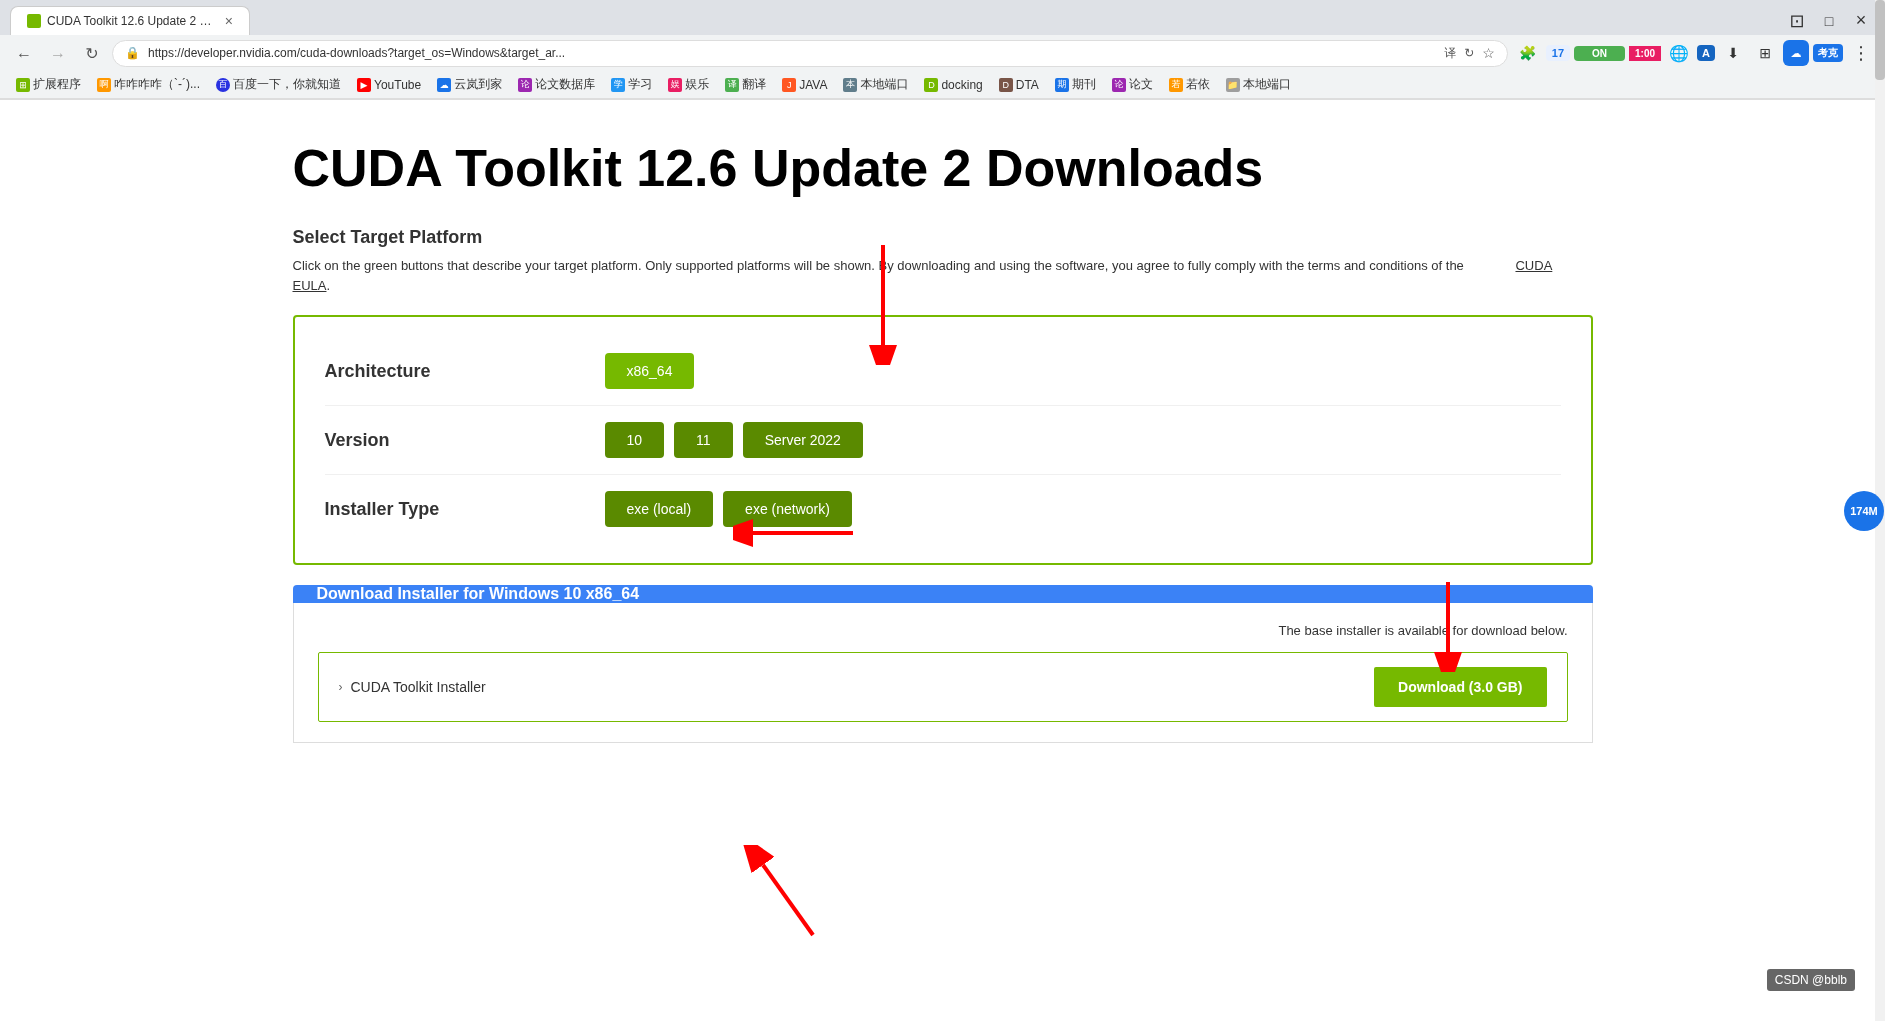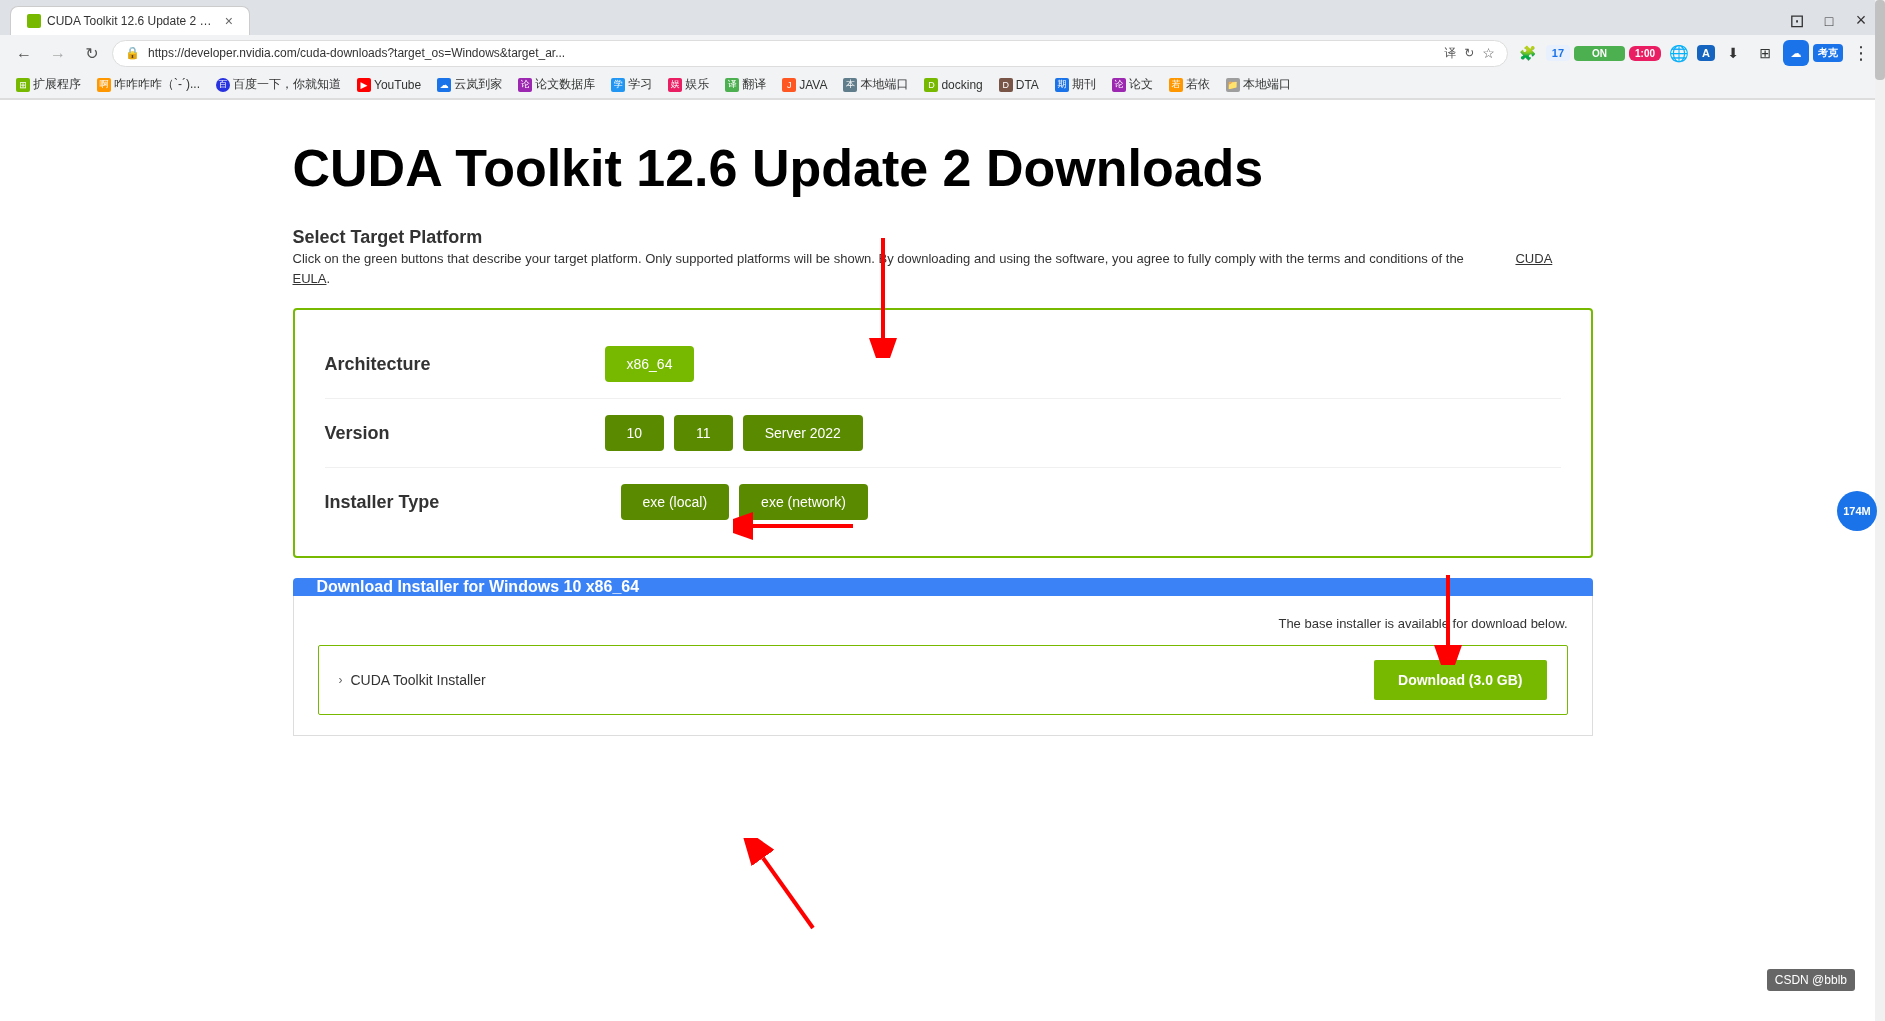--- a/index.html
+++ b/index.html
@@ -127,21 +127,21 @@
       font-size: 52px;
       font-weight: 900;
       color: #000;
       margin-bottom: 30px;
       line-height: 1.1;
     }
 
     .section-title {
       font-size: 18px;
       font-weight: 700;
-      margin-bottom: 1px;
+      margin-bottom: 8px;
     }
 
     .section-desc {
       font-size: 13px;
       color: #333;
       margin-bottom: 20px;
       line-height: 1.5;
     }
 
     .eula-link {
@@ -157,21 +157,21 @@
       padding: 20px 30px;
       margin-bottom: 20px;
     }
 
     .selector-row {
       display: flex;
       align-items: center;
       padding: 16px 0;
       border-bottom: 1px solid #f0f0f0;
     }
-    .selector-row:last-child { border-bottom: none; gap: 16px; }
+    .selector-row:last-child { border-bottom: none; }
 
     .selector-label {
       font-size: 18px;
       font-weight: 700;
       width: 280px;
       min-width: 280px;
     }
 
     .selector-options {
       display: flex;
@@ -265,21 +265,21 @@
       top: 0;
       width: 10px;
       height: 80px;
       background: #c1c1c1;
       border-radius: 4px;
     }
 
     
     .float-badge {
       position: fixed;
-      right: 8px;
+      right: 1px;
       top: 50%;
       transform: translateY(-50%);
       background: #1a73e8;
       color: #fff;
       border-radius: 50%;
       width: 40px;
       height: 40px;
       display: flex;
       align-items: center;
       justify-content: center;
@@ -359,21 +359,21 @@
       <span class="address-bar-url">https://developer.nvidia.com/cuda-downloads?target_os=Windows&amp;target_ar...</span>
       <span style="color:#555;font-size:12px;">译</span>
       <span style="color:#555;font-size:12px;">↻</span>
       <span style="color:#555;font-size:14px;">☆</span>
     </div>
 
     <div style="display:flex;align-items:center;gap:4px;">
       <div class="toolbar-icon">🧩</div>
       <div style="background:#e8f0fe;border-radius:4px;padding:2px 6px;font-size:11px;font-weight:700;color:#1a73e8;display:flex;align-items:center;gap:2px;">17</div>
       <div style="background:#4caf50;border-radius:4px;padding:2px 18px;font-size:10px;font-weight:700;color:#fff;">ON</div>
-      <div style="background:#e91e63;border-radius:6px;padding:2px 6px;font-size:10px;font-weight:700;color:#fff;">1:00</div>
+      <div style="background:#e91e63;border-radius:0;padding:2px 6px;font-size:10px;font-weight:700;color:#fff;">1:00</div>
       <div class="toolbar-icon" style="font-size:16px;">🌐</div>
       <div style="background:#1565c0;border-radius:4px;padding:2px 5px;font-size:11px;font-weight:700;color:#fff;">A</div>
       <div class="toolbar-icon" style="font-size:14px;">⬇</div>
       <div class="toolbar-icon" style="font-size:14px;">⊞</div>
       <div class="ext-icon-cloud">☁</div>
       <div class="ext-icon-blue-text">考克</div>
       <div class="toolbar-icon" style="font-size:18px;">⋮</div>
     </div>
   </div>
 

